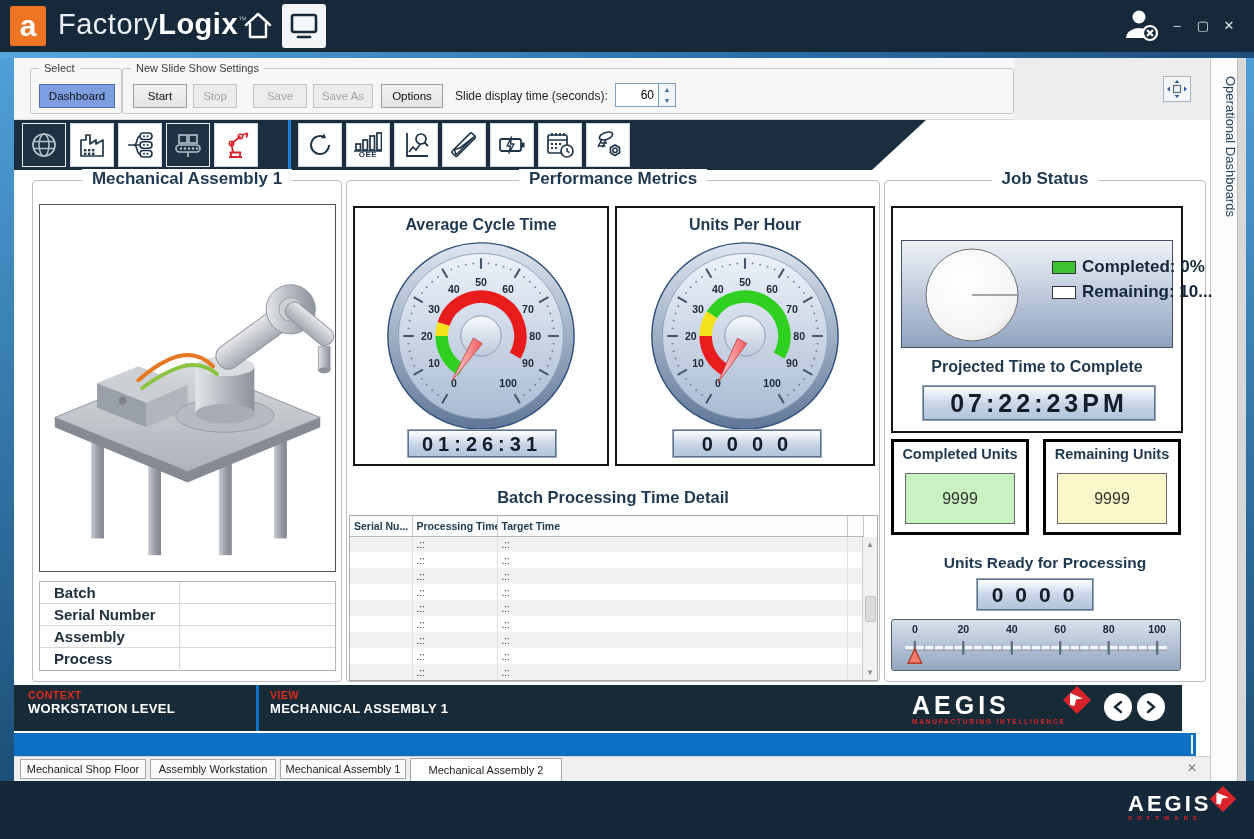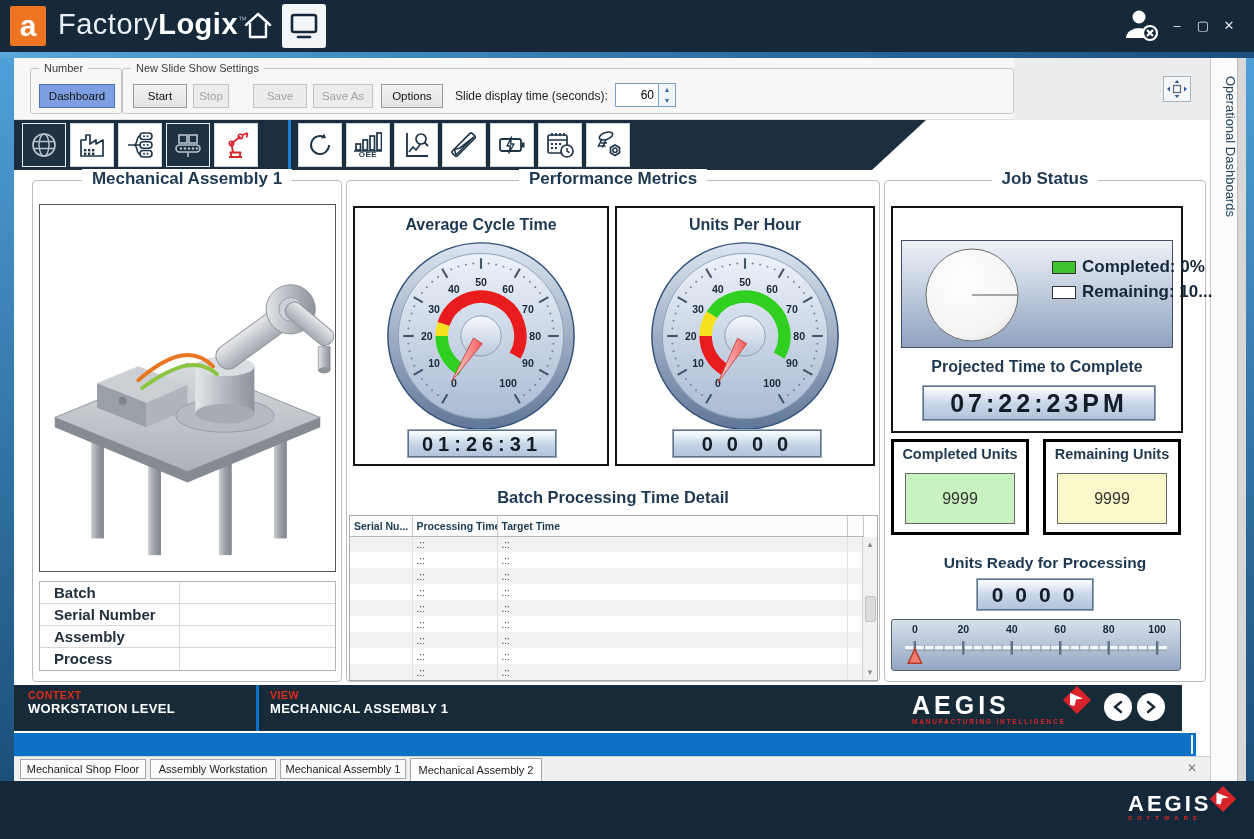--- a/index.html
+++ b/index.html
@@ -146,27 +146,27 @@
   <div class="vstrip">
     <span class="vlabel">Operational Dashboards</span>
   </div>
   <div class="vscroll"></div>
 
   <div class="content">
 
     <div class="toolbar">
       <div class="grayzone"></div>
       <div class="gb" style="left:16px;top:10px;width:92px;height:46px;">
-        <span class="gbl">Number</span>
+        <span class="gbl">Select</span>
         <div class="btn primary" style="left:8px;top:15px;width:76px;">Dashboard</div>
       </div>
       <div class="gb" style="left:108px;top:10px;width:892px;height:46px;">
         <span class="gbl">New Slide Show Settings</span>
         <div class="btn" style="left:10px;top:15px;width:54px;">Start</div>
-        <div class="btn disabled" style="left:70px;top:15px;width:36px;">Stop</div>
+        <div class="btn disabled" style="left:70px;top:15px;width:44px;">Stop</div>
         <div class="btn disabled" style="left:130px;top:15px;width:54px;">Save</div>
         <div class="btn disabled" style="left:190px;top:15px;width:60px;">Save As</div>
         <div class="btn" style="left:258px;top:15px;width:62px;">Options</div>
         <span style="position:absolute;left:332px;top:20px;font-size:12px;color:#222;">Slide display time (seconds):</span>
         <div class="spin-box" style="left:492px;top:14px;">
           <input value="60" style="">
           <div class="spin-arrows">
             <div>▲</div>
             <div>▼</div>
           </div>
@@ -790,21 +790,21 @@
     </div>
 
     <div class="progress-track">
       <div class="progress-fill"></div>
       <div class="progress-tick"></div>
     </div>
     <div class="tabrow">
       <div class="tab" style="left:6px;width:126px;">Mechanical Shop Floor</div>
       <div class="tab" style="left:136px;width:126px;">Assembly Workstation</div>
       <div class="tab" style="left:266px;width:126px;">Mechanical Assembly 1</div>
-      <div class="tab sel" style="left:396px;width:132px;">Mechanical Assembly 2</div>
+      <div class="tab sel" style="left:396px;width:152px;">Mechanical Assembly 2</div>
       <div class="tab-close">✕</div>
     </div>
   </div>
 
   <div class="footer">
     <div style="position:absolute;left:1128px;top:10px;">
       <div class="aegis">
         <span class="aname">AEGIS</span>
         <svg width="28" height="28" viewBox="0 0 30 30" style="position:absolute;right:-26px;top:-6px;">
           <polygon points="15,1 29,15 15,29 1,15" fill="#d8232a"></polygon>

